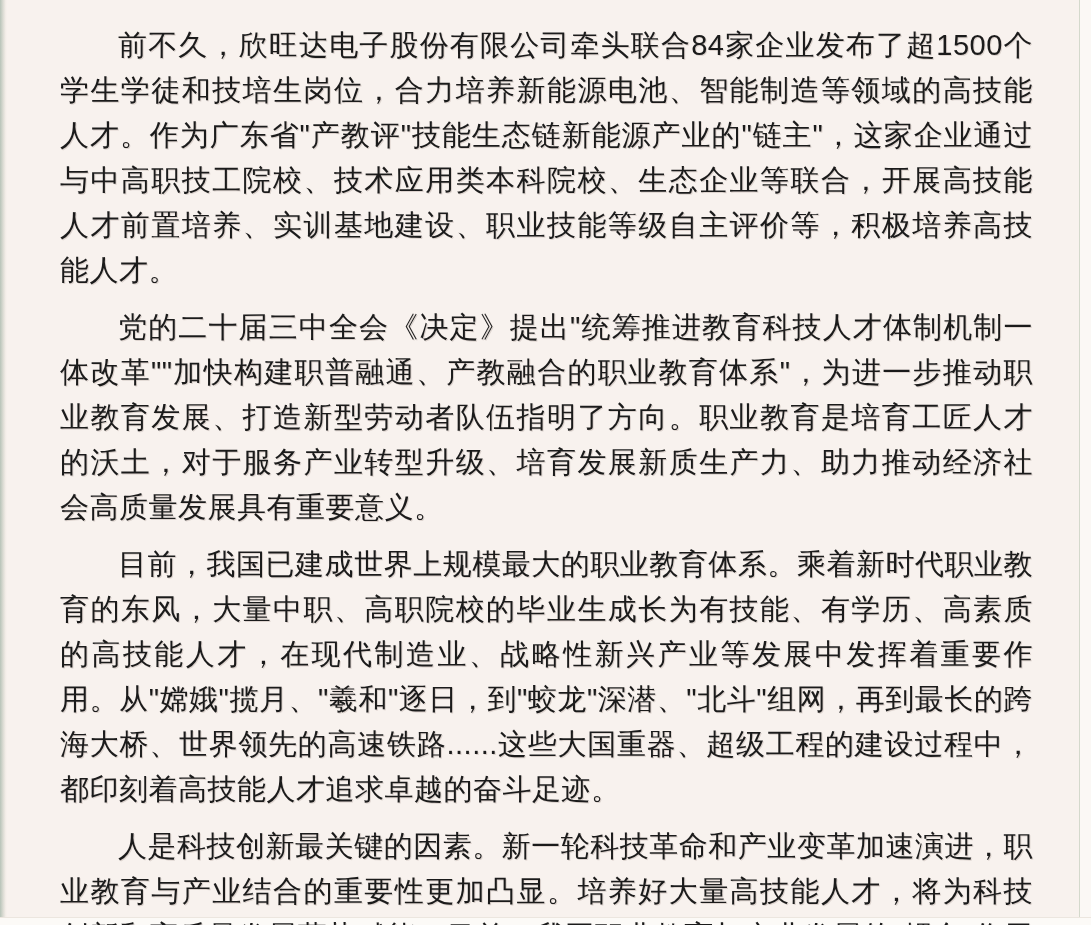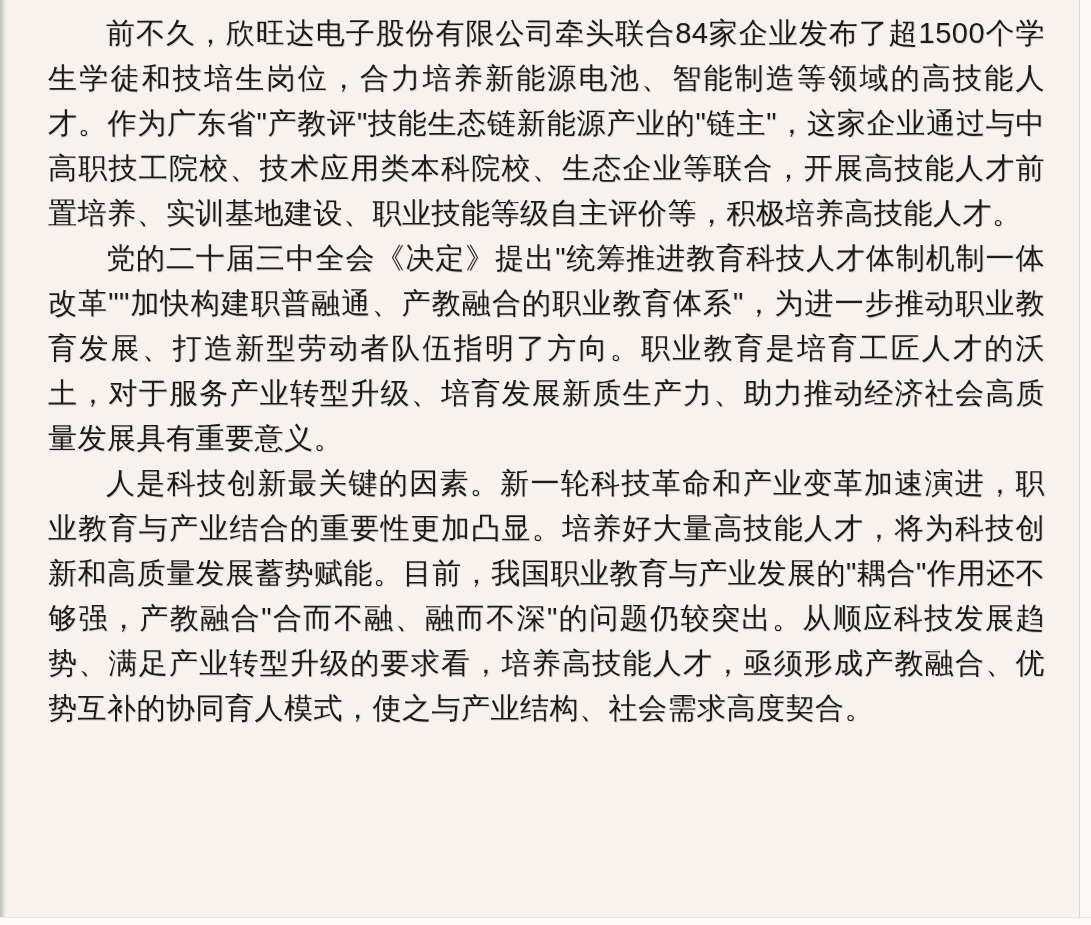--- a/index.html
+++ b/index.html
@@ -45,30 +45,31 @@
     padding: 11px 46px 0 48px;
     color: #1b1b1b;
     font-size: 29px;
     line-height: 45px;
     text-align: justify;
     text-justify: inter-ideograph;
     letter-spacing: 0.5px;
     text-shadow: 1px 1px 0 rgba(140, 120, 110, 0.25);
   }
   .article p {
-    margin: 0;
+    margin: 12px;
     text-indent: 2em;
   }
 </style>
 </head>
 <body>
 
 <div class="page">
   <div class="left-edge"></div>
   <div class="right-gutter"></div>
   <div class="bottom-edge"></div>
 
   <div class="article">
     <p>前不久，欣旺达电子股份有限公司牵头联合84家企业发布了超1500个学生学徒和技培生岗位，合力培养新能源电池、智能制造等领域的高技能人才。作为广东省"产教评"技能生态链新能源产业的"链主"，这家企业通过与中高职技工院校、技术应用类本科院校、生态企业等联合，开展高技能人才前置培养、实训基地建设、职业技能等级自主评价等，积极培养高技能人才。</p>
     <p>党的二十届三中全会《决定》提出"统筹推进教育科技人才体制机制一体改革""加快构建职普融通、产教融合的职业教育体系"，为进一步推动职业教育发展、打造新型劳动者队伍指明了方向。职业教育是培育工匠人才的沃土，对于服务产业转型升级、培育发展新质生产力、助力推动经济社会高质量发展具有重要意义。</p>
+    <p>目前，我国已建成世界上规模最大的职业教育体系。乘着新时代职业教育的东风，大量中职、高职院校的毕业生成长为有技能、有学历、高素质的高技能人才，在现代制造业、战略性新兴产业等发展中发挥着重要作用。从"嫦娥"揽月、"羲和"逐日，到"蛟龙"深潜、"北斗"组网，再到最长的跨海大桥、世界领先的高速铁路......这些大国重器、超级工程的建设过程中，都印刻着高技能人才追求卓越的奋斗足迹。</p>
     <p>人是科技创新最关键的因素。新一轮科技革命和产业变革加速演进，职业教育与产业结合的重要性更加凸显。培养好大量高技能人才，将为科技创新和高质量发展蓄势赋能。目前，我国职业教育与产业发展的"耦合"作用还不够强，产教融合"合而不融、融而不深"的问题仍较突出。从顺应科技发展趋势、满足产业转型升级的要求看，培养高技能人才，亟须形成产教融合、优势互补的协同育人模式，使之与产业结构、社会需求高度契合。</p>
   </div>
 </div>
 
 </body></html>

